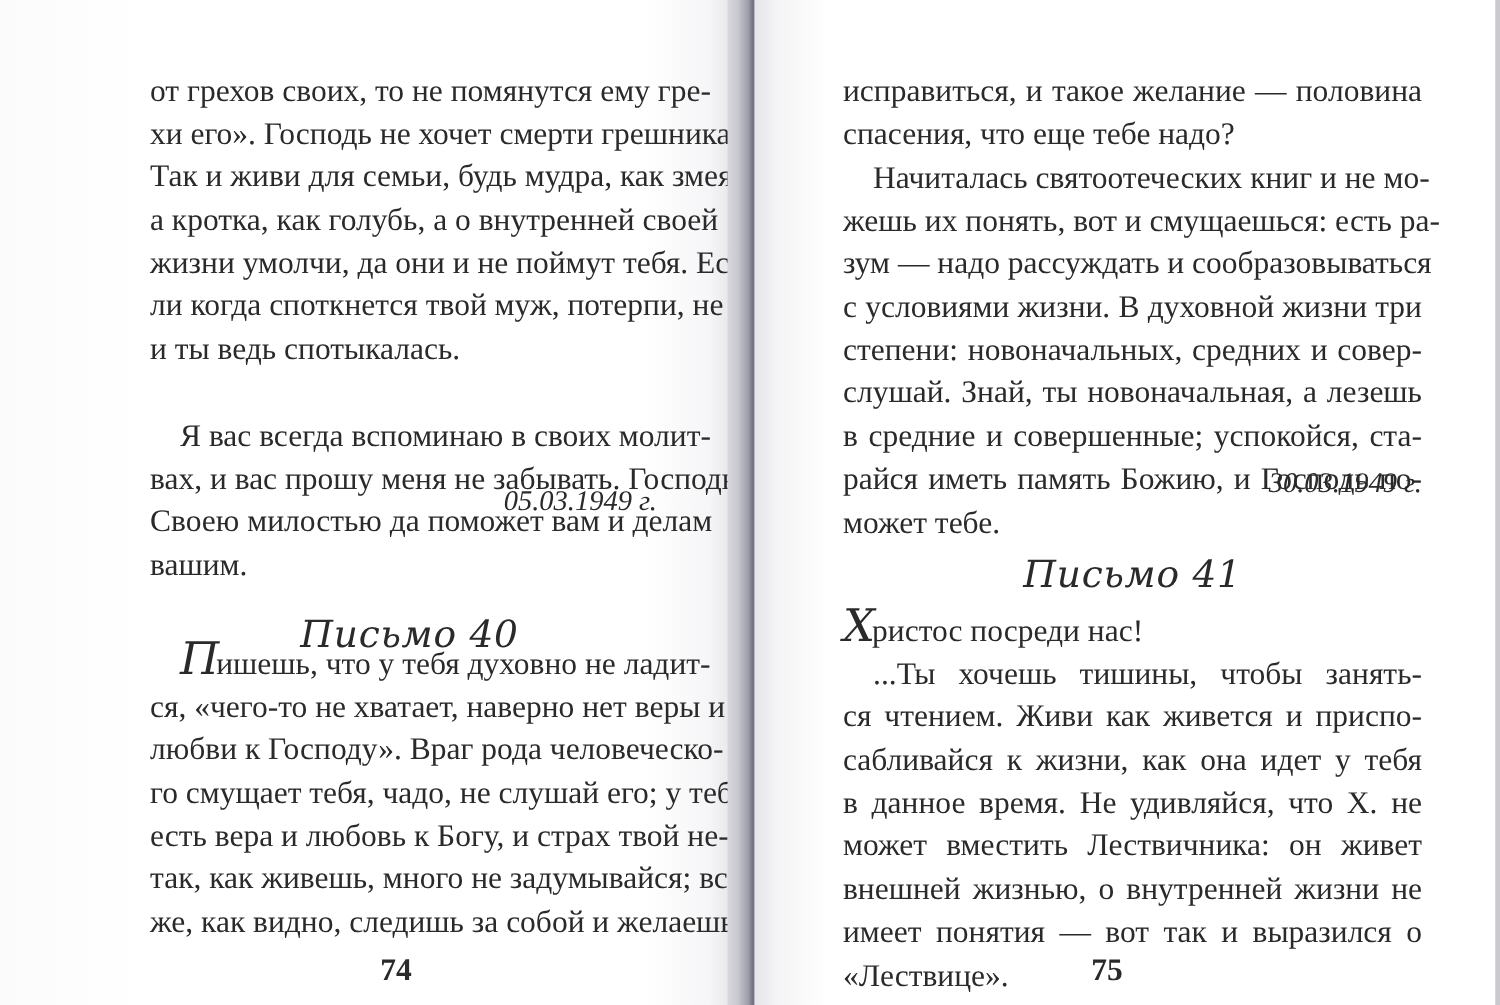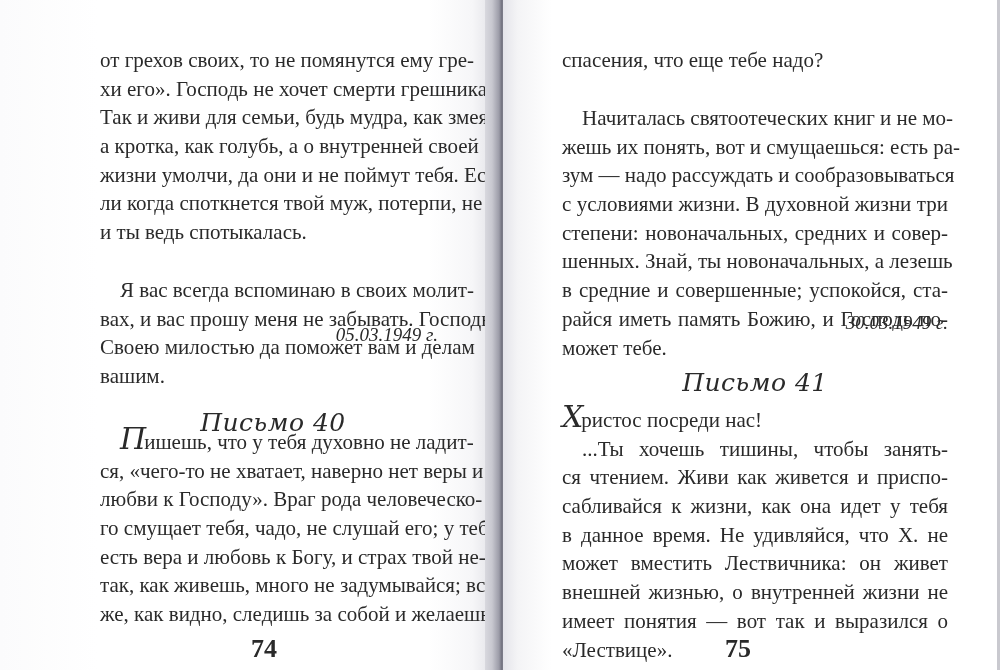--- a/index.html
+++ b/index.html
@@ -92,21 +92,21 @@
       font-family: "DejaVu Serif", "Liberation Serif", serif;
       font-style: italic;
       font-size: 30px;
       line-height: 20px;
       letter-spacing: -2px;
     }
     .page-number {
       position: absolute;
       font-family: "Liberation Serif", "DejaVu Serif", serif;
       font-weight: bold;
-      font-size: 26px;
+      font-size: 21px;
       color: #2a2a2a;
       text-align: center;
       width: 60px;
     }
   </style>
 </head>
 <body>
 
 <div class="spread">
 
@@ -144,30 +144,31 @@
   </div>
 
   <div class="page-number" style="left:234px; top:634px;">74</div>
 
   <div class="spine"></div>
 
   <div class="page page-right"></div>
   <div class="right-edge"></div>
 
   <div class="text-block right-col" style="top:46px;">
+    <span class="line">исправиться, и такое желание — половина</span>
     <span class="line last">спасения, что еще тебе надо?</span>
   </div>
 
   <div class="text-block right-col" style="top:104px;">
     <span class="line indent">Начиталась святоотеческих книг и не мо-</span>
     <span class="line">жешь их понять, вот и смущаешься: есть ра-</span>
     <span class="line">зум — надо рассуждать и сообразовываться</span>
     <span class="line">с условиями жизни. В духовной жизни три</span>
     <span class="line">степени: новоначальных, средних и совер-</span>
-    <span class="line">шенных. Знай, ты новоначальных, а лезешь</span>
+    <span class="line">слушай. Знай, ты новоначальная, а лезешь</span>
     <span class="line">в средние и совершенные; успокойся, ста-</span>
     <span class="line">райся иметь память Божию, и Господь по-</span>
     <span class="line last">может тебе.</span>
   </div>
 
   <div class="date" style="left:740px; width:208px; top:312px;">30.03.1949 г.</div>
 
   <div class="heading" style="left:562px; width:386px; top:368px;">Письмо 41</div>
 
   <div class="text-block right-col" style="top:406px;">

